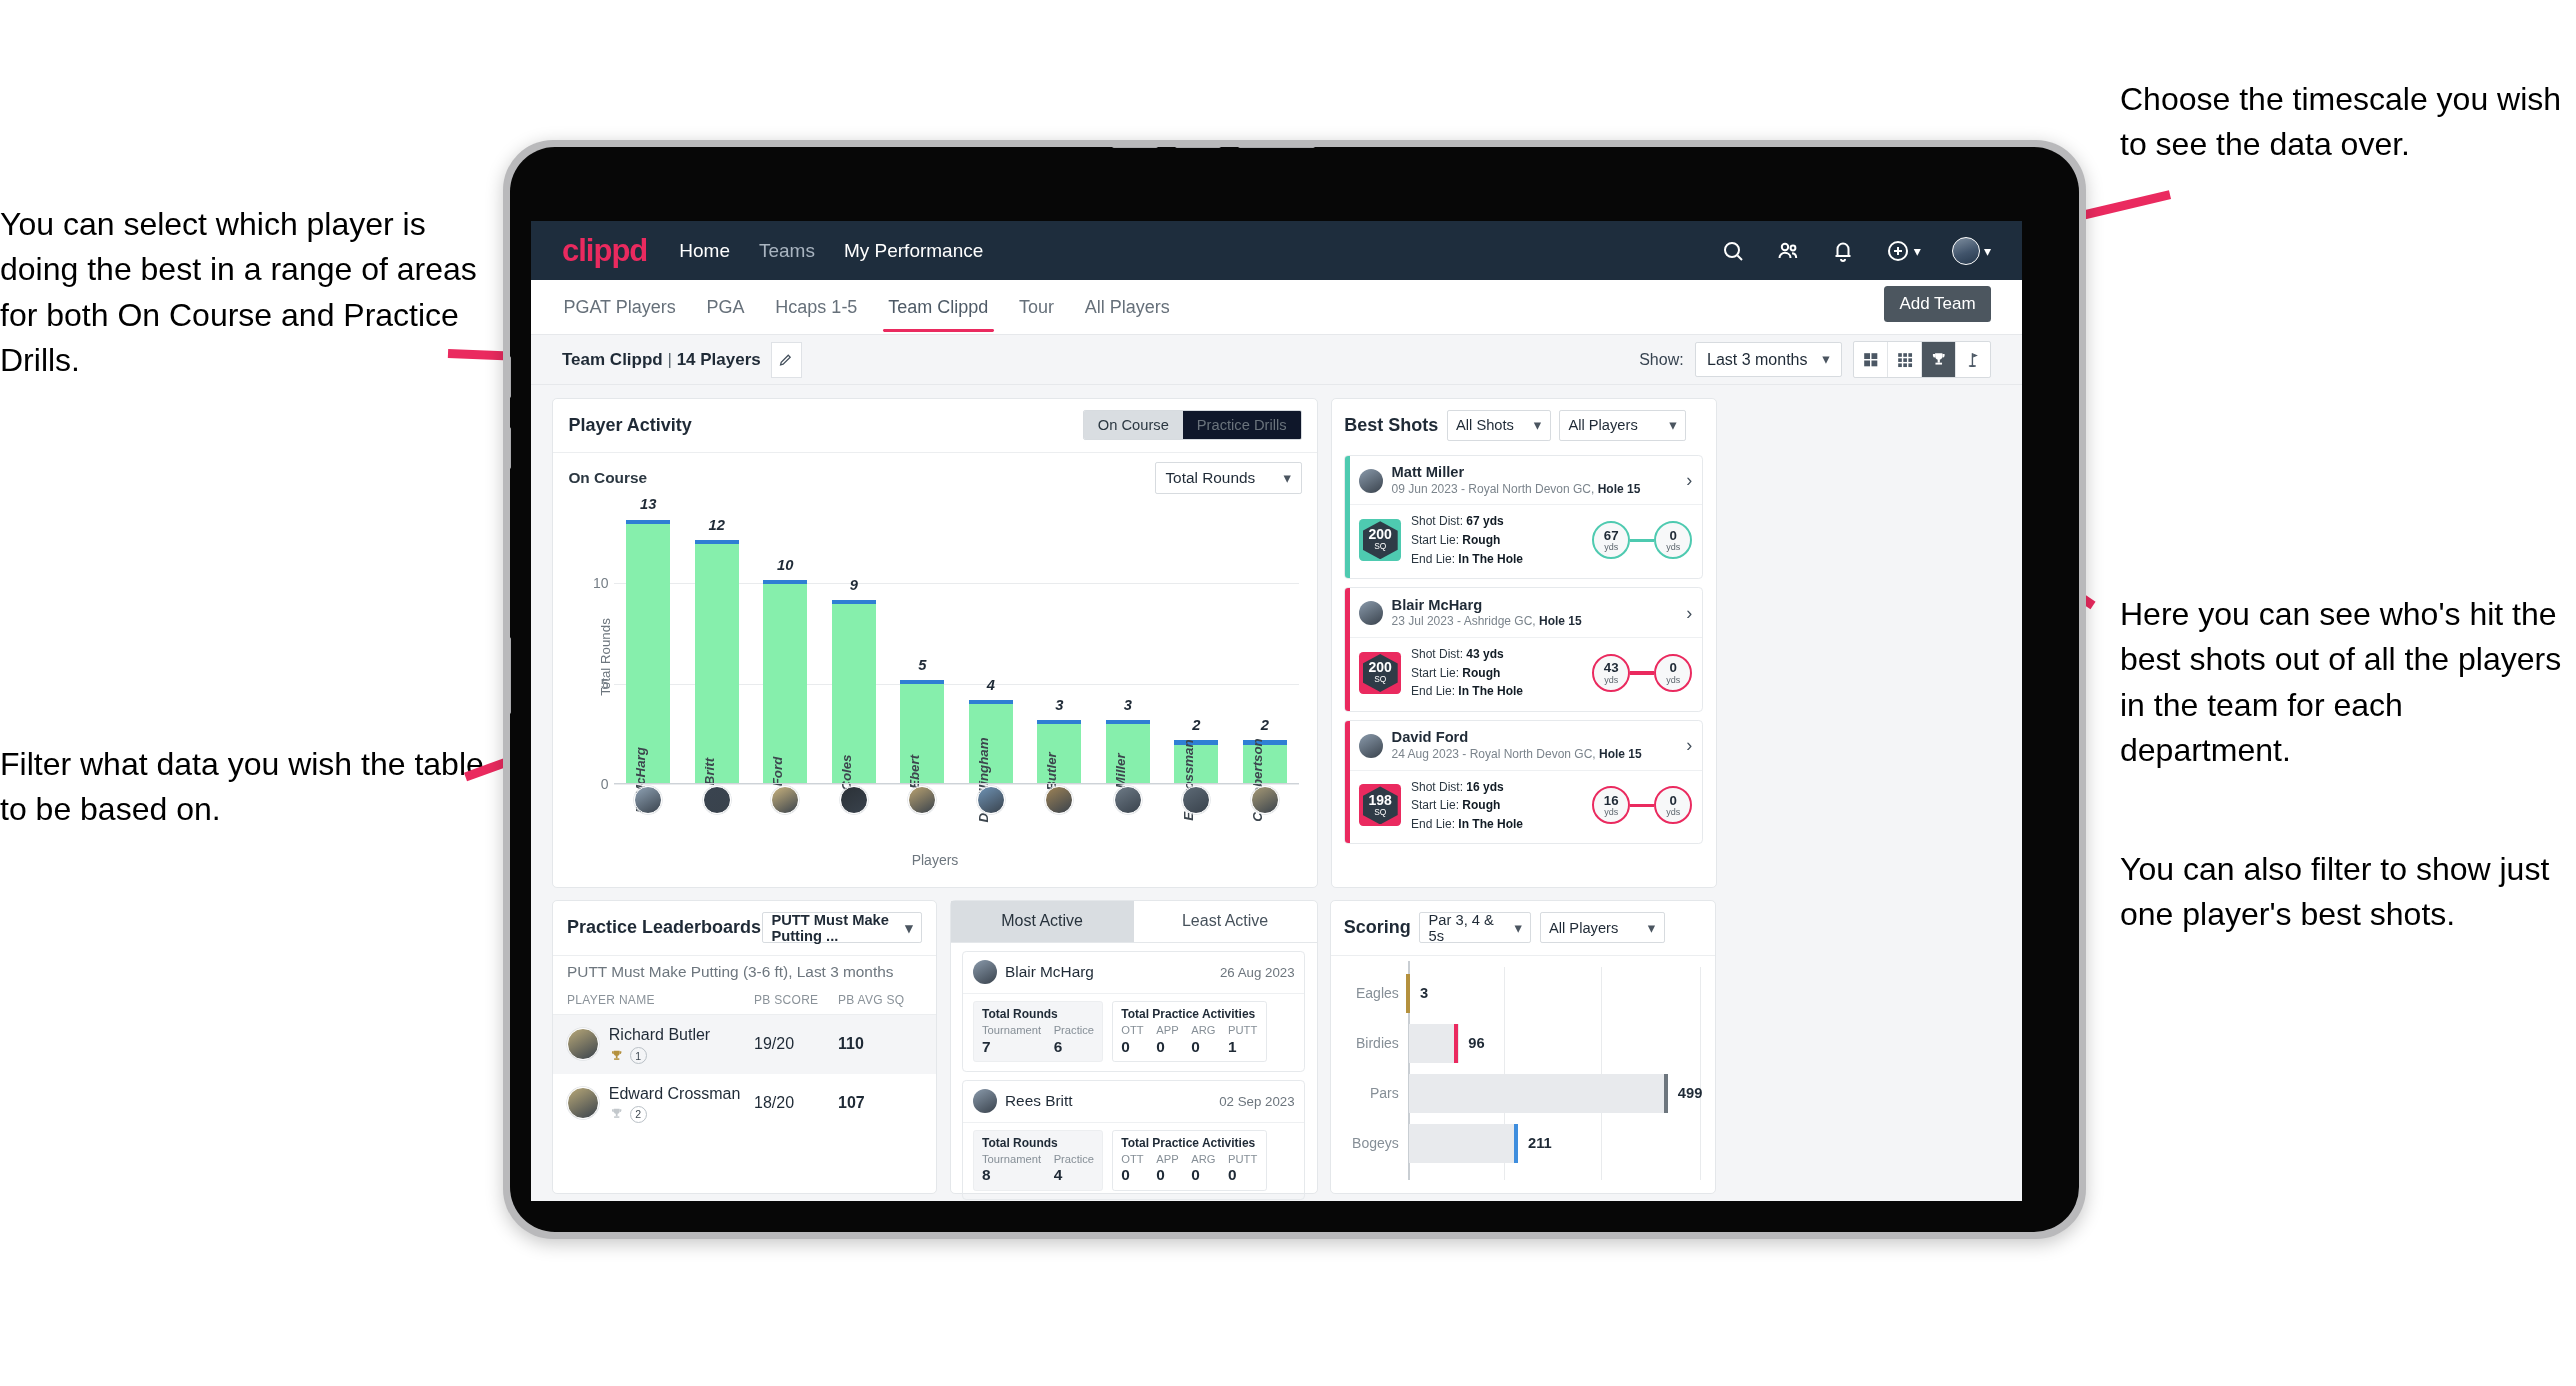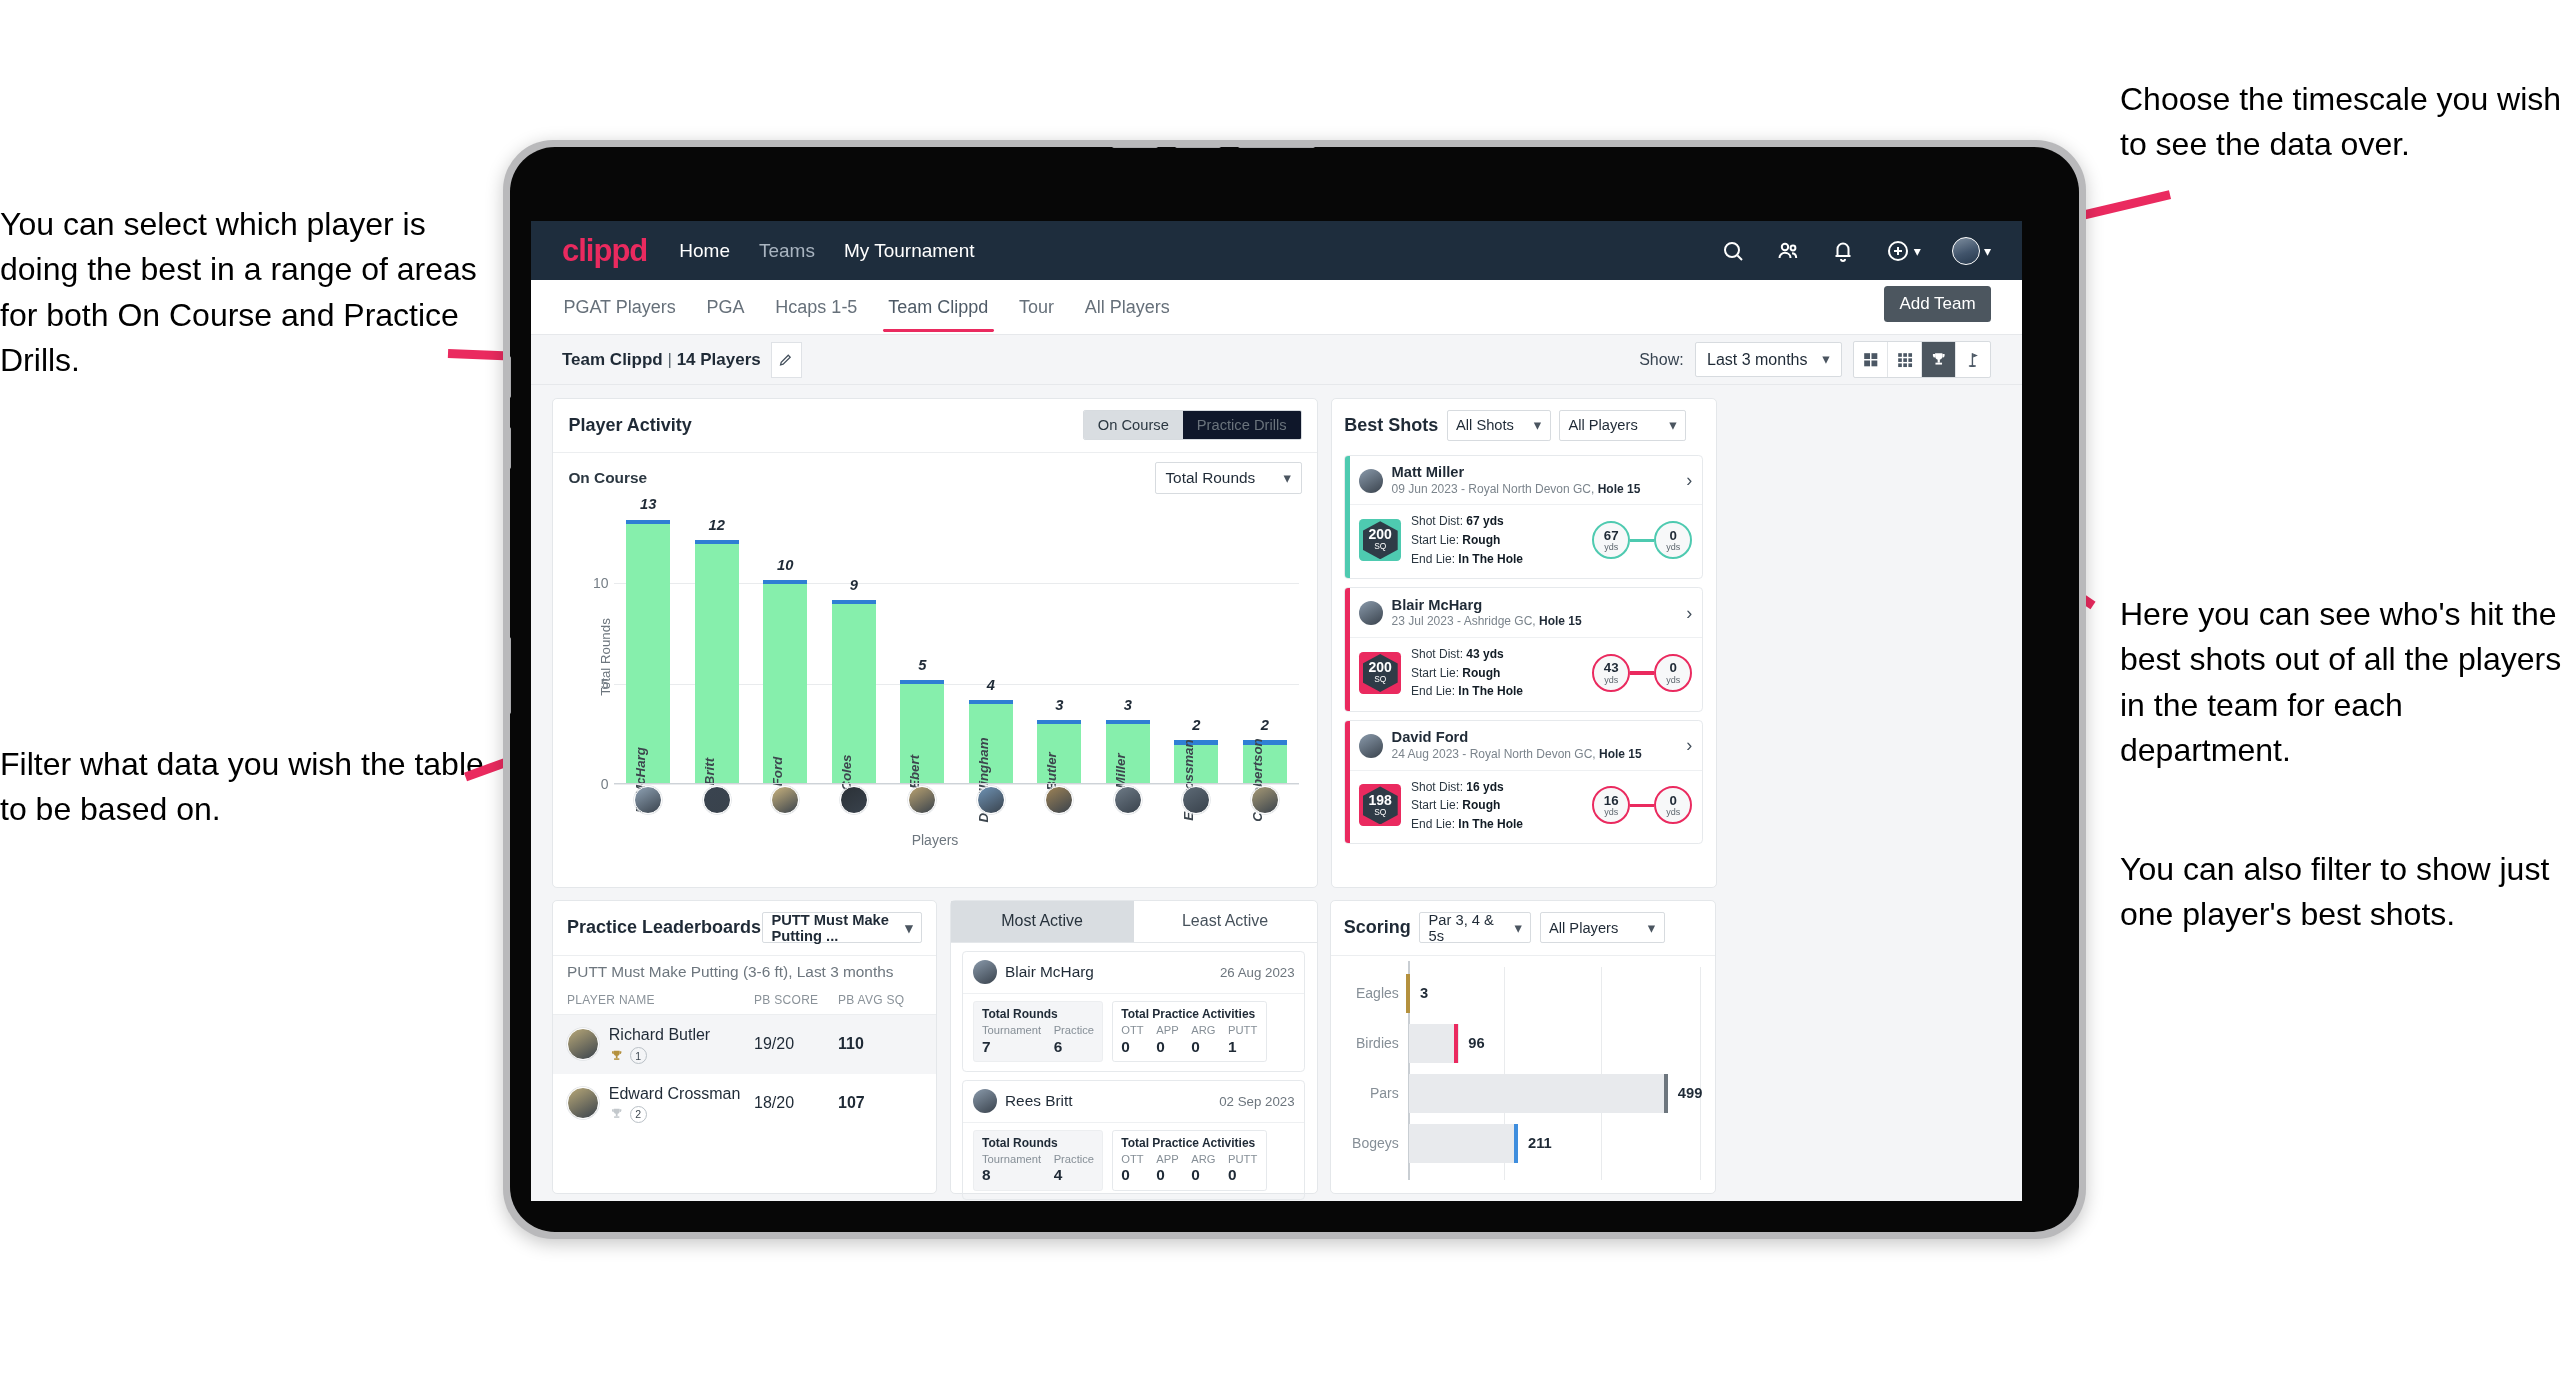--- a/index.html
+++ b/index.html
@@ -200,21 +200,21 @@
   }
   .axis-x { position: absolute; left: 43px; right: 0; bottom: 24px; height: 0.7px; background: #ced3d8; }
   .avatar-row {
     position: absolute; left: 43px; right: 0; bottom: -5.6px;
     display: flex; justify-content: space-around; align-items: center;
   }
   .pav {
     width: 28px; height: 28px; border-radius: 50%;
     border: 1.4px solid #ffffff; box-shadow: 0 0 0 0.7px #dfe2e5;
   }
-  .x-title { text-align: center; font-size: 14px; color: #6d767e; margin-top: 24px; }
+  .x-title { text-align: center; font-size: 14px; color: #6d767e; margin-top: 44px; }
 
   
   #best-shots { flex: 0 0 386px; height: 490px; }
   .bs-head { display: flex; align-items: center; gap: 8.4px; padding: 11.2px 12.6px; }
   .bs-sel {
     background:#fff; border:0.7px solid #d7dbdf; border-radius:2.1px; height:31px;
     display:flex; align-items:center; justify-content:space-between; padding: 0 8.4px;
     font-size: 14.7px; color:#1f2a36;
   }
   #bs-sel-shots { width: 104px; }
@@ -358,21 +358,21 @@
       <span class="tablet-btn btn-left2"></span>
       <span class="tablet-btn btn-left3"></span>
 
       <div class="screen">
 
         <div class="navbar">
           <div class="logo">clippd</div>
           <div class="nav-links">
             <div class="nav-link">Home</div>
             <div class="nav-link dim">Teams</div>
-            <div class="nav-link">My Tournament</div>
+            <div class="nav-link">My Performance</div>
           </div>
           <div class="nav-right">
             <div class="nicon">
               <svg viewBox="0 0 24 24" fill="none" stroke="currentColor" stroke-width="2">
                   <circle cx="11" cy="11" r="7"></circle>
                   <line x1="16.5" y1="16.5" x2="21" y2="21"></line>
                 </svg>
             </div>
             <div class="nicon">
               <svg viewBox="0 0 24 24" fill="none" stroke="currentColor" stroke-width="2">

